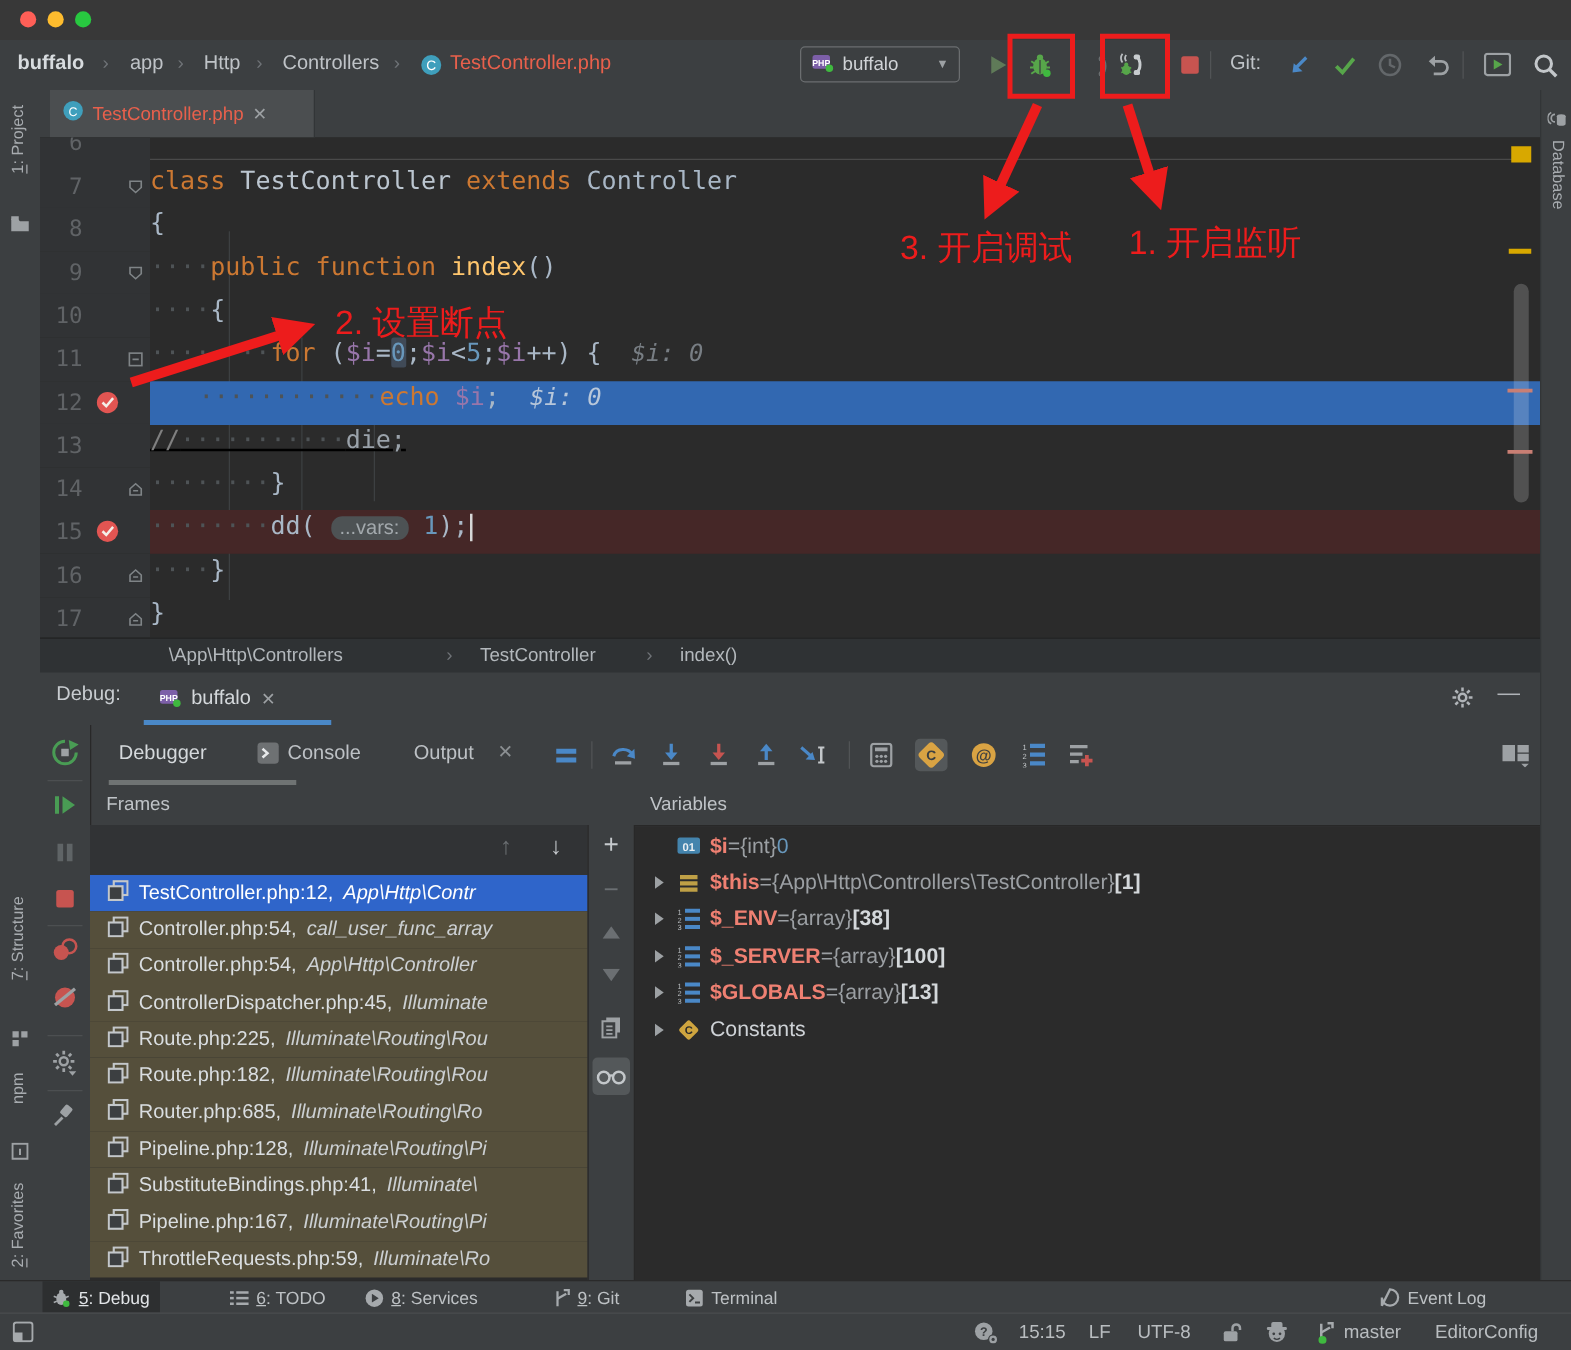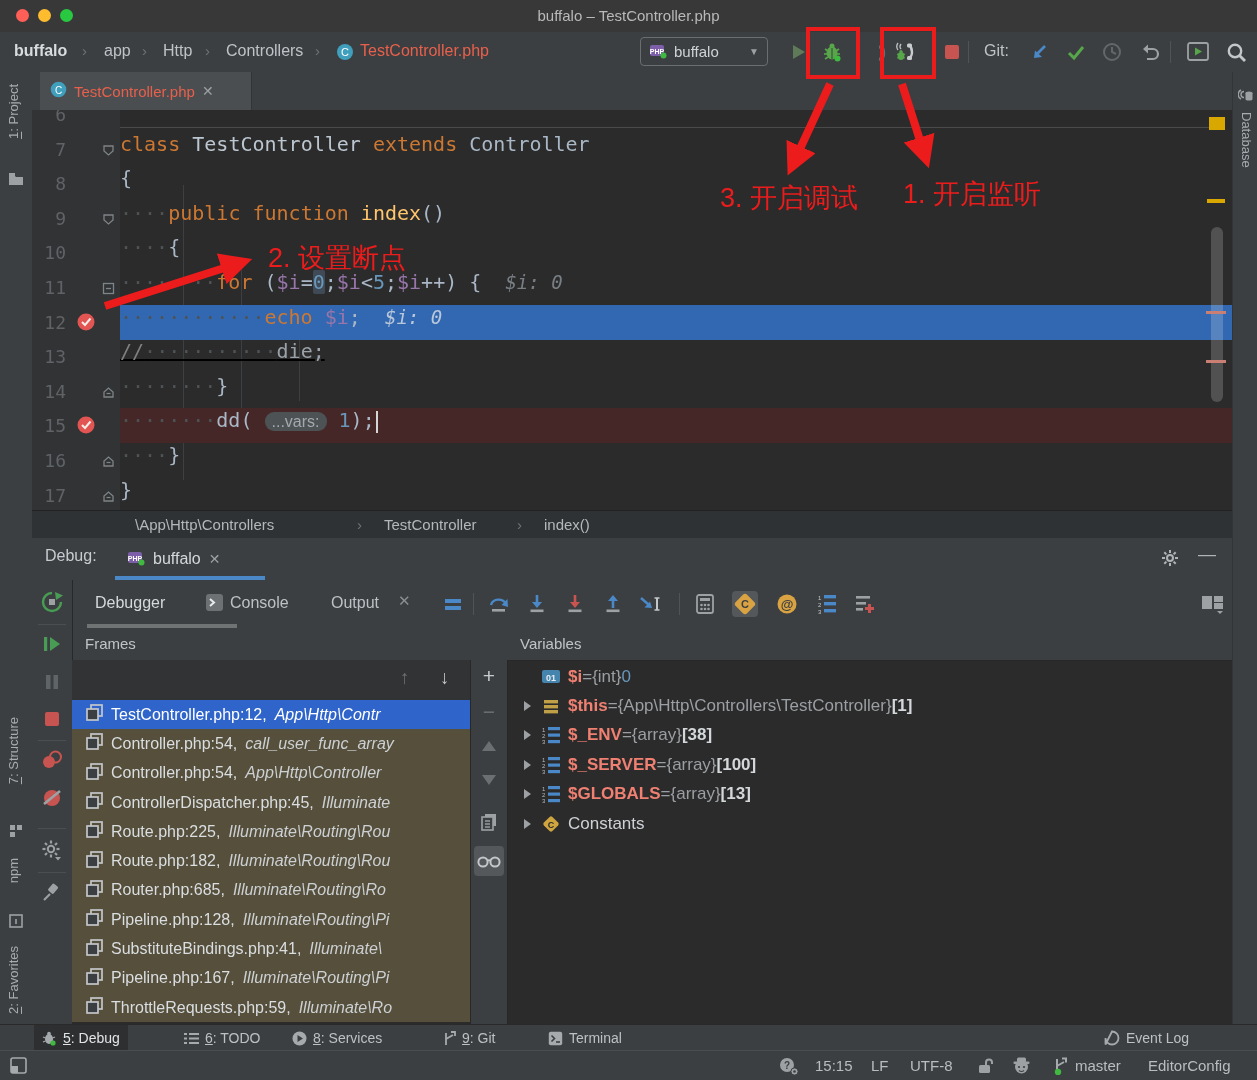--- a/index.html
+++ b/index.html
@@ -30,21 +30,21 @@
   #ed-tab .name{color:#e8604c;font-size:15px;}
   .x-close{color:#9da1a4;font-size:14px;}
   
   #editor{left:32px;top:110px;width:1200px;height:400px;background:#2b2b2b;overflow:hidden;}
   .code-row{position:absolute;left:0;width:1200px;height:35px;display:flex;}
   .gutter-cell{position:relative;width:88px;flex-shrink:0;background:#313335;height:100%;}
   .lnum{position:absolute;left:8px;width:26px;text-align:right;color:#606366;font:18px "DejaVu Sans Mono",monospace;line-height:35px;}
   .bp-ic{position:absolute;left:44px;top:7px;}
   .fold-ic{position:absolute;left:70px;top:11px;}
   .code-cell{flex:1;height:100%;line-height:35px;white-space:pre;font:20px "DejaVu Sans Mono",monospace;color:#a9b7c6;}
-  .bg-exec{background:#3268b1;}
+  .bg-exec{background:#3268b1;padding-left:39px;}
   .bg-bp{background:#452727;}
   .t-kw{color:#cc7832;}  .t-cls{color:#bcc6d0;}  .t-wht{color:#a9b7c6;}
   .t-fn{color:#ffc66d;}  .t-var{color:#9876aa;}  .t-num{color:#6897bb;}
   .t-numhl{color:#6897bb;background:rgba(110,140,180,.32);border-radius:2px;}
   .t-cmt{color:#808080;} .t-cmt2{color:#9aa2aa;}
   .t-ws{color:#4e5356;}
   .t-hint{color:#787e84;font-style:italic;font-size:19px;}
   .t-hint2{color:#b8c7da;font-style:italic;font-size:19px;}
   .t-pill{background:#4d5254;color:#a3a9ad;border-radius:9px;padding:1px 7px;font-size:16px;font-family:"Liberation Sans",sans-serif;}
   .caret{display:inline-block;width:2px;height:22px;background:#d6d6d6;vertical-align:middle;margin-left:1px;}
@@ -110,21 +110,20 @@
   .ann-box{position:absolute;border:4px solid #ed1c1c;}
   .ann-text{position:absolute;color:#ed1c1c;font-size:27px;white-space:nowrap;}
 </style>
 </head>
 <body>
 
 <div id="titlebar" class="abs">
   <div class="tl abs" style="left:16px;background:#ff5f57"></div>
   <div class="tl abs" style="left:38px;background:#febc2e"></div>
   <div class="tl abs" style="left:60px;background:#28c840"></div>
-  <div id="title-text" class="abs">buffalo – TestController.php</div>
 </div>
 
 <div id="toolbar" class="abs">
   <span class="crumb b abs" style="left:14px">buffalo</span>
   <span class="crumb-sep abs" style="left:82px">›</span>
   <span class="crumb abs" style="left:104px">app</span>
   <span class="crumb-sep abs" style="left:142px">›</span>
   <span class="crumb abs" style="left:163px">Http</span>
   <span class="crumb-sep abs" style="left:205px">›</span>
   <span class="crumb abs" style="left:226px">Controllers</span>

